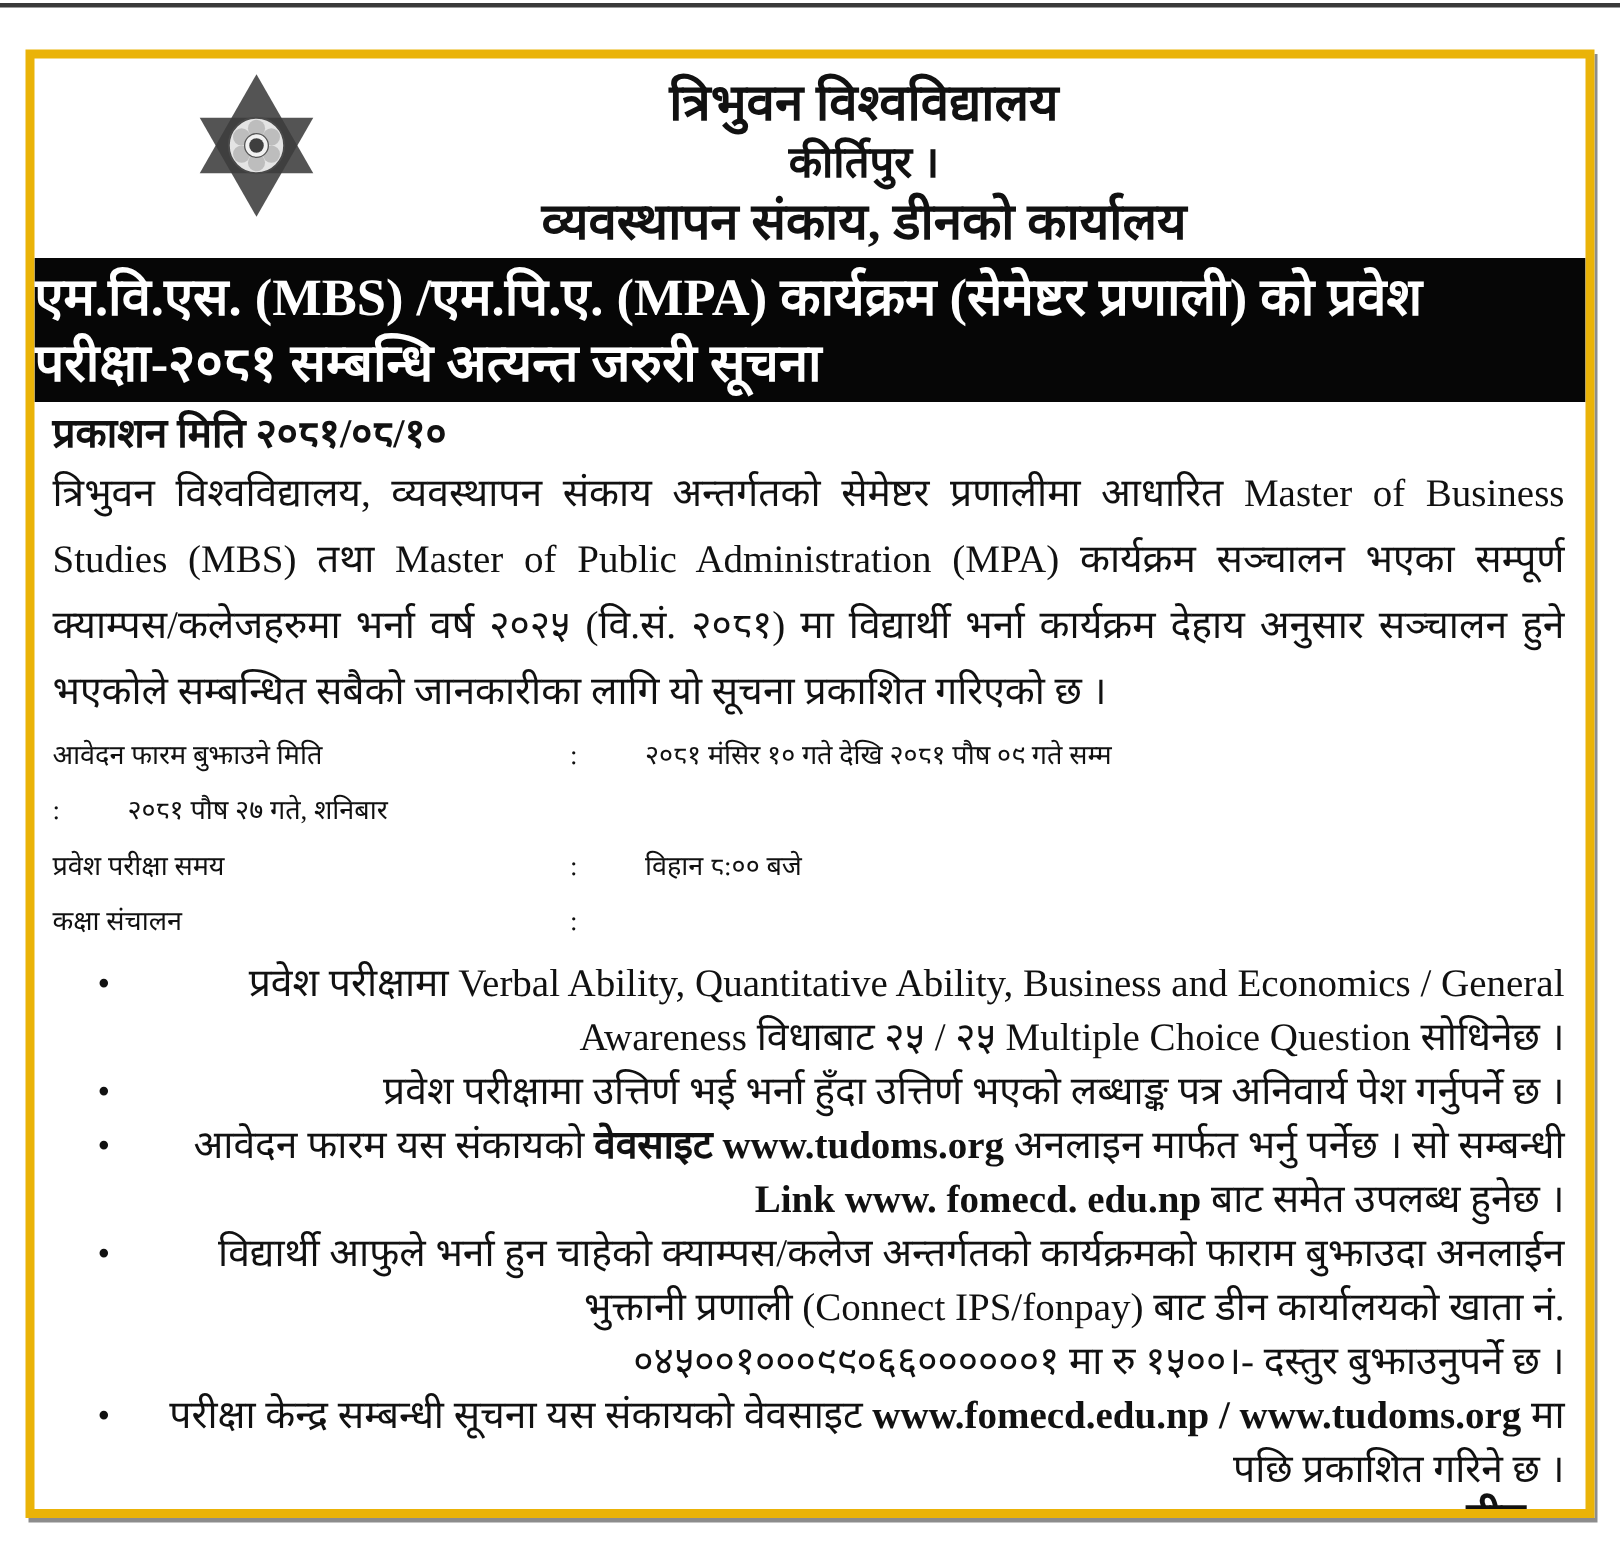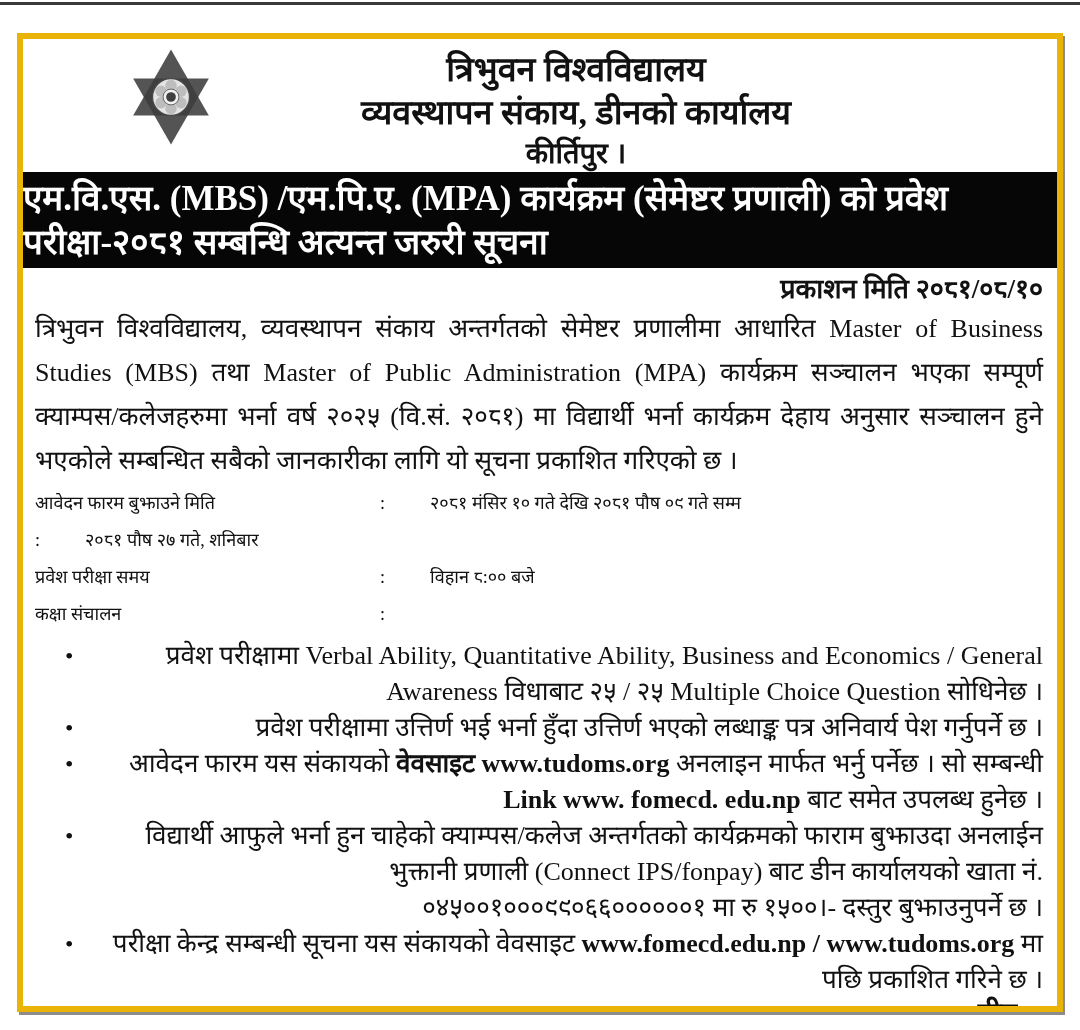--- a/index.html
+++ b/index.html
@@ -44,21 +44,21 @@
     background: #060606;
     color: #ffffff;
     height: 96px;
     padding-top: 5px;
     box-sizing: border-box;
   }
   .banner .b-line { font-size: 35px; font-weight: bold; line-height: 44px; }
   
   .doc-body { padding: 3px 14px 0 12px; }
   .pub-date {
-    text-align: right;
+    text-align: left;
     font-weight: bold;
     font-size: 27px;
     line-height: 36px;
   }
   .intro {
     text-align: justify;
     font-size: 26px;
     line-height: 44px;
   }
   .schedule { font-size: 18px; line-height: 37px; margin-top: 2px; }
@@ -95,22 +95,22 @@
       <circle cx="50" cy="43" r="6.5" fill="#bdbdbd"></circle>
       <circle cx="61.3" cy="49.5" r="6.5" fill="#bdbdbd"></circle>
       <circle cx="61.3" cy="62.5" r="6.5" fill="#bdbdbd"></circle>
       <circle cx="50" cy="69" r="6.5" fill="#bdbdbd"></circle>
       <circle cx="38.7" cy="62.5" r="6.5" fill="#bdbdbd"></circle>
       <circle cx="38.7" cy="49.5" r="6.5" fill="#bdbdbd"></circle>
       <circle cx="50" cy="56" r="9" fill="#f1f1f1" stroke="#555555" stroke-width="1"></circle>
       <circle cx="50" cy="56" r="5.5" fill="#3f3f3f"></circle>
     </svg>
     <div class="h-line h-uni">त्रिभुवन विश्वविद्यालय</div>
+    <div class="h-line h-loc">कीर्तिपुर ।</div>
     <div class="h-line h-dept">व्यवस्थापन संकाय, डीनको कार्यालय</div>
-    <div class="h-line h-loc">कीर्तिपुर ।</div>
   </div>
 
   <div class="banner">
     <div class="b-line">एम.वि.एस. (MBS) /एम.पि.ए. (MPA) कार्यक्रम (सेमेष्टर प्रणाली) को प्रवेश</div>
     <div class="b-line">परीक्षा-२०८१ सम्बन्धि अत्यन्त जरुरी सूचना</div>
   </div>
 
   <div class="doc-body">
 
     <div class="pub-date">प्रकाशन मिति २०८१/०८/१०</div>

